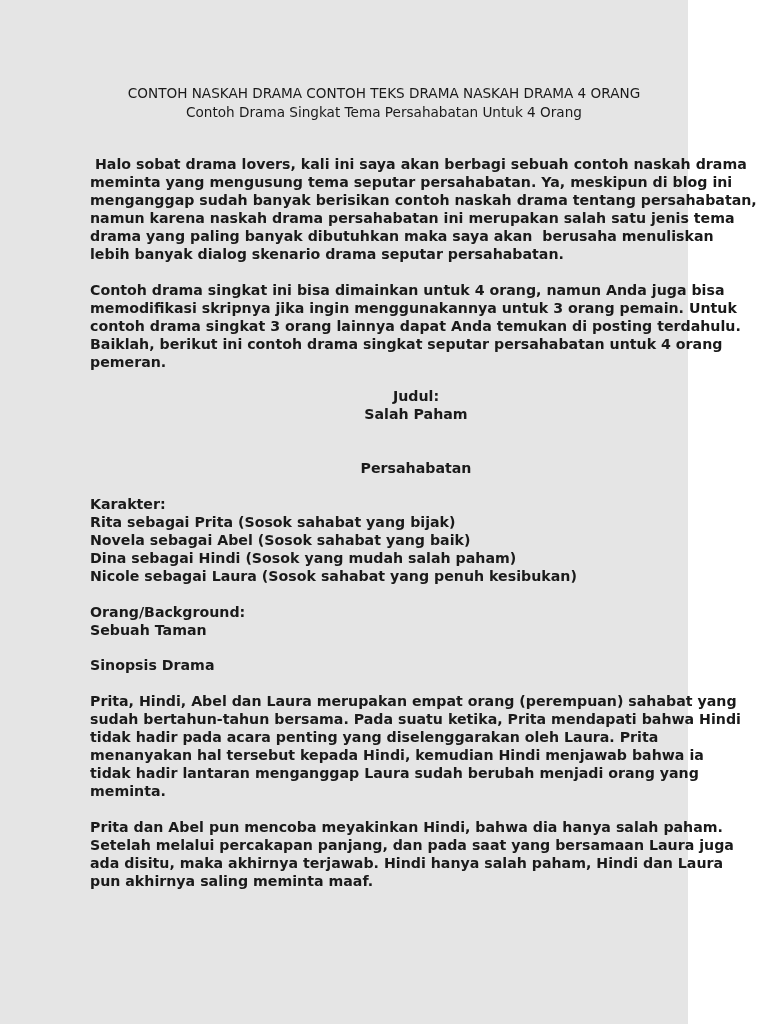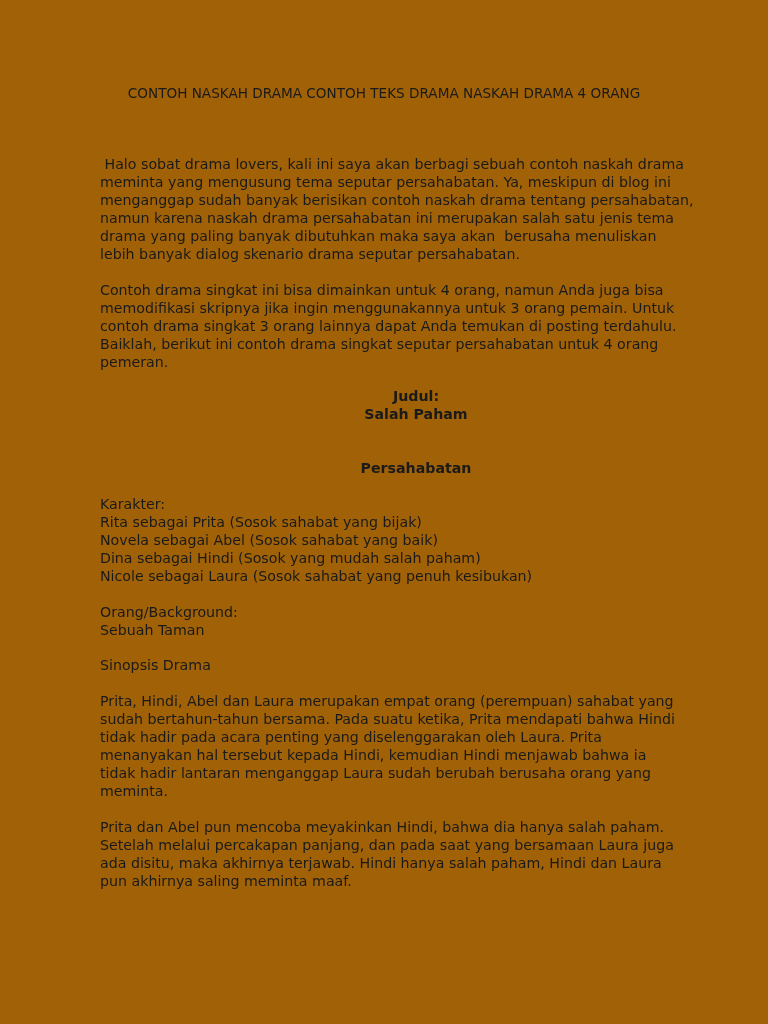--- a/index.html
+++ b/index.html
@@ -1,32 +1,33 @@
 <!DOCTYPE html>
 <html><head>
   <meta charset="utf-8">
   <style>
     html, body { margin: 0; padding: 0; background: #ffffff; }
     body {
       width: 768px; height: 1024px; position: relative; overflow: hidden;
       font-family: "DejaVu Sans", sans-serif; color: #1a1a1a;
     }
-    .page { position: absolute; left: 0; top: 0; width: 768px; height: 1024px; background: #a16207; }
+    .page { position: absolute; left: 0; top: 0; width: 688px; height: 1024px; background: #e5e5e5; }
     .line { position: absolute; white-space: pre; font-size: 14.2px; line-height: 18px; }
     .center { left: 0; width: 768px; text-align: center; }
-    .left { left: 100px; }
+    .left { left: 90px; font-weight: bold; }
     .bold { font-weight: bold; margin-left: 32px; }
     .hdr { font-size: 13.6px; }
   </style>
 </head>
 <body>
 
 <div class="page">
 
   <div class="line center hdr" style="top:84px">CONTOH NASKAH DRAMA CONTOH TEKS DRAMA NASKAH DRAMA 4 ORANG</div>
+  <div class="line center hdr" style="top:103px">Contoh Drama Singkat Tema Persahabatan Untuk 4 Orang</div>
 
   <div>
     <div class="line left" style="top:155px"> Halo sobat drama lovers, kali ini saya akan berbagi sebuah contoh naskah drama</div>
     <div class="line left" style="top:173px">meminta yang mengusung tema seputar persahabatan. Ya, meskipun di blog ini</div>
     <div class="line left" style="top:191px">menganggap sudah banyak berisikan contoh naskah drama tentang persahabatan,</div>
     <div class="line left" style="top:209px">namun karena naskah drama persahabatan ini merupakan salah satu jenis tema</div>
     <div class="line left" style="top:227px">drama yang paling banyak dibutuhkan maka saya akan  berusaha menuliskan</div>
     <div class="line left" style="top:245px">lebih banyak dialog skenario drama seputar persahabatan.</div>
   </div>
 
@@ -54,21 +55,21 @@
   <div class="line left" style="top:603px">Orang/Background:</div>
   <div class="line left" style="top:621px">Sebuah Taman</div>
 
   <div class="line left" style="top:656px">Sinopsis Drama</div>
 
   <div>
     <div class="line left" style="top:692px">Prita, Hindi, Abel dan Laura merupakan empat orang (perempuan) sahabat yang</div>
     <div class="line left" style="top:710px">sudah bertahun-tahun bersama. Pada suatu ketika, Prita mendapati bahwa Hindi</div>
     <div class="line left" style="top:728px">tidak hadir pada acara penting yang diselenggarakan oleh Laura. Prita</div>
     <div class="line left" style="top:746px">menanyakan hal tersebut kepada Hindi, kemudian Hindi menjawab bahwa ia</div>
-    <div class="line left" style="top:764px">tidak hadir lantaran menganggap Laura sudah berubah berusaha orang yang</div>
+    <div class="line left" style="top:764px">tidak hadir lantaran menganggap Laura sudah berubah menjadi orang yang</div>
     <div class="line left" style="top:782px">meminta.</div>
   </div>
 
   <div>
     <div class="line left" style="top:818px">Prita dan Abel pun mencoba meyakinkan Hindi, bahwa dia hanya salah paham.</div>
     <div class="line left" style="top:836px">Setelah melalui percakapan panjang, dan pada saat yang bersamaan Laura juga</div>
     <div class="line left" style="top:854px">ada disitu, maka akhirnya terjawab. Hindi hanya salah paham, Hindi dan Laura</div>
     <div class="line left" style="top:872px">pun akhirnya saling meminta maaf.</div>
   </div>
 

